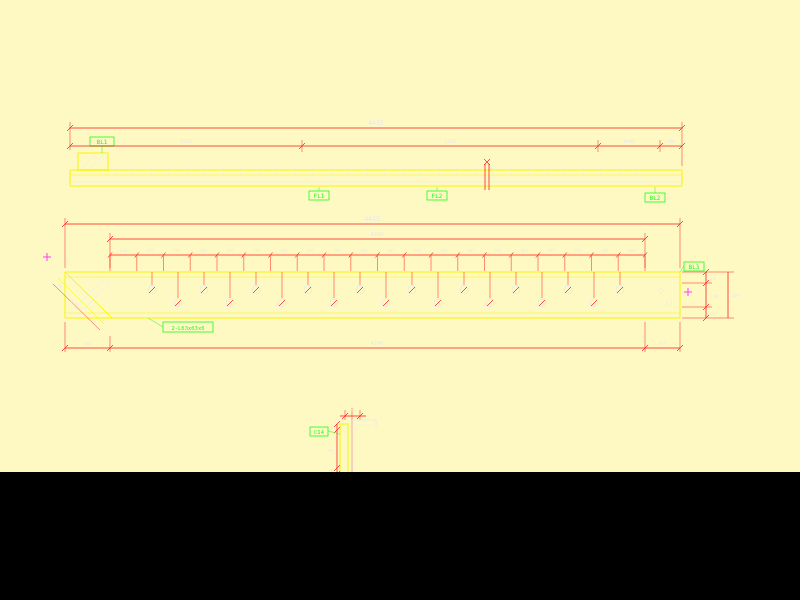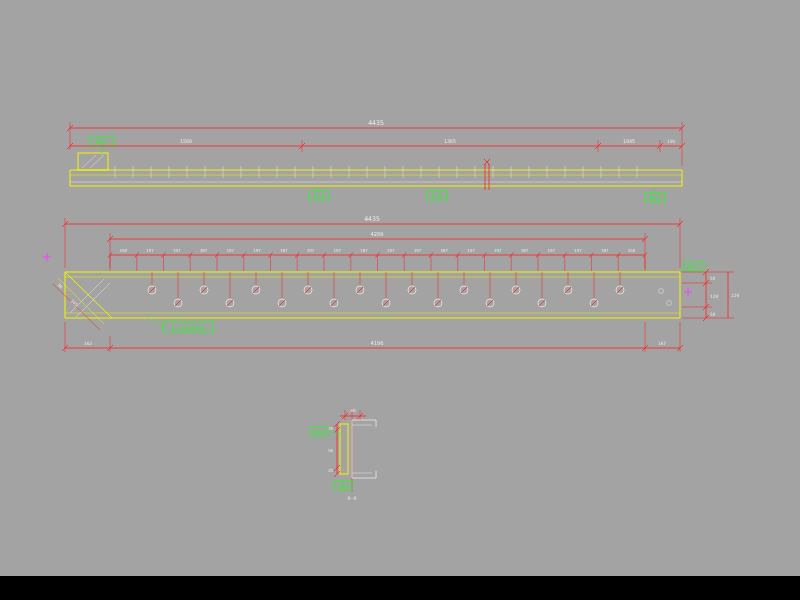--- a/index.html
+++ b/index.html
@@ -1,16 +1,16 @@
 <!DOCTYPE html>
 <html><head>
 <meta charset="utf-8">
 <style>
   html,body{margin:0;padding:0;background:#000;}
-  .stage{position:relative;width:800px;height:576px;background:#a3a3a3;overflow:hidden;}
+  .stage{position:relative;width:800px;height:472px;background:#fef9c3;overflow:hidden;}
   svg{display:block;}
   line,rect,circle,path,polyline{fill:none;}
   .y{stroke:#f5f500;stroke-width:1;}
   .w{stroke:#e8e8e8;stroke-width:0.8;}
   .r{stroke:#ff1f1f;stroke-width:0.8;}
   .g{stroke:#19ff19;stroke-width:0.8;}
   .m{stroke:#ff3dff;stroke-width:1;}
   .thin{stroke-width:0.5;}
   text{font-family:"DejaVu Sans Mono","Liberation Mono",monospace;}
   .dim{fill:#e8e8e8;}

